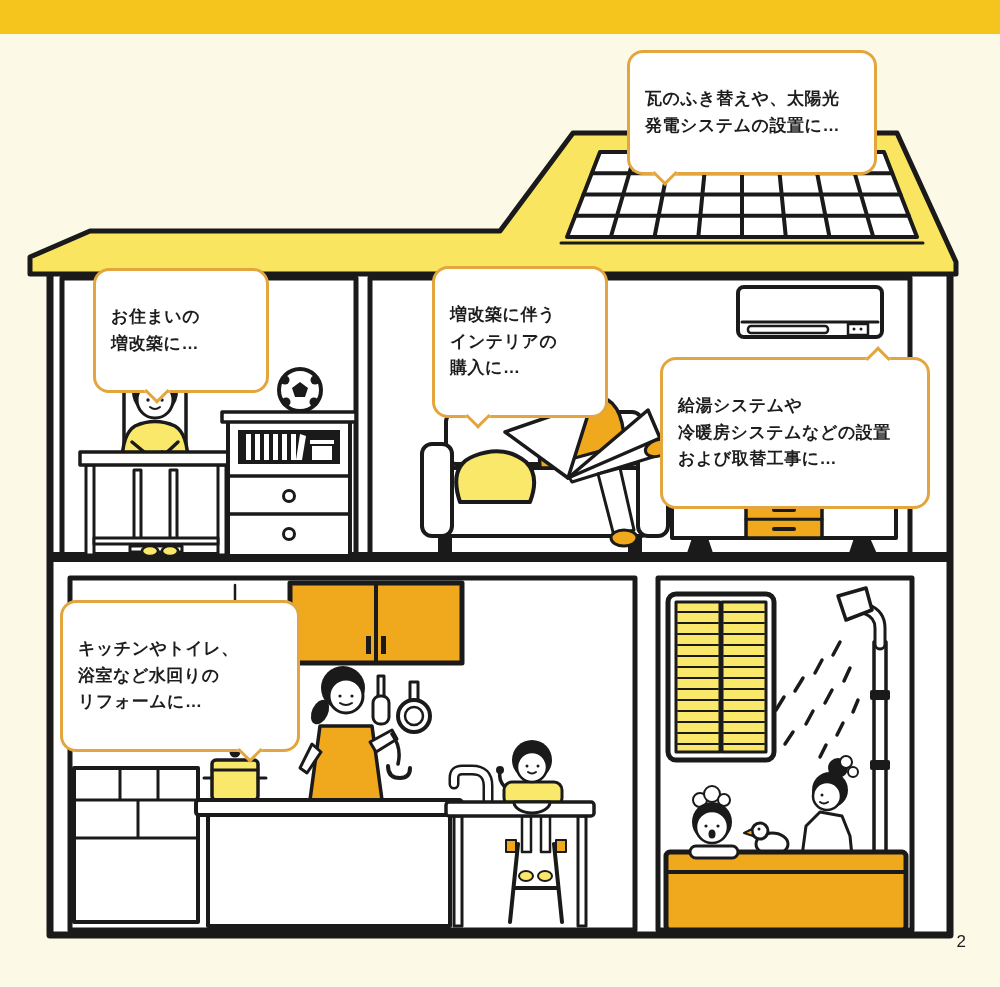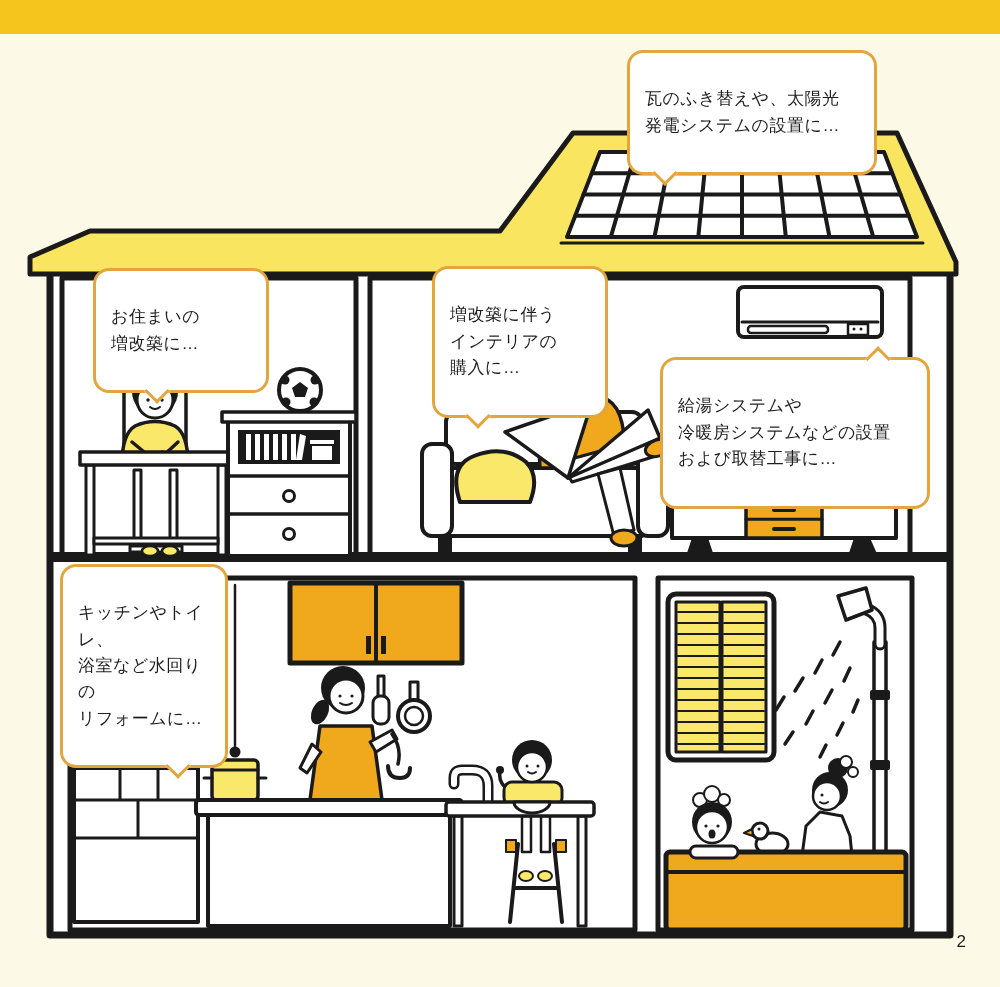--- a/index.html
+++ b/index.html
@@ -6,30 +6,30 @@
   body{font-family:"Liberation Sans","DejaVu Sans",sans-serif;}
   #page{position:relative;width:1000px;height:987px;background:var(--bg);overflow:hidden;}
   #banner{position:absolute;left:0;top:0;width:100%;height:34px;background:var(--banner);}
   #house-svg{position:absolute;left:0;top:0;z-index:1;}
   .k{stroke:var(--ink);stroke-linejoin:round;stroke-linecap:round;}
   .w{stroke:#ffffff;stroke-linejoin:round;stroke-linecap:round;}
   .fw{fill:#ffffff;} .fn{fill:none;} .fk{fill:var(--ink);}
   .fy{fill:var(--yellow);} .fo{fill:var(--orange);} .fr{fill:var(--roof);}
   .bubble{position:absolute;z-index:5;background:#fff;border:3px solid var(--bubble);
           border-radius:16px;padding:7px 15px;box-sizing:border-box;
-          font-weight:400;font-size:17px;line-height:1.55;letter-spacing:.5px;
+          font-weight:700;font-size:17px;line-height:1.55;letter-spacing:.5px;
           color:var(--text);white-space:pre-line;}
   .tail{position:absolute;width:15px;height:15px;background:#fff;transform:rotate(45deg);}
   .tail.down{bottom:-10px;border-right:3px solid var(--bubble);border-bottom:3px solid var(--bubble);}
   .tail.up{top:-10px;border-left:3px solid var(--bubble);border-top:3px solid var(--bubble);}
   #b-solar{left:627px;top:50px;width:250px;}
   #b-remodel{left:93px;top:268px;width:176px;}
   #b-interior{left:432px;top:266px;width:176px;}
   #b-hvac{left:660px;top:357px;width:270px;}
-  #b-water{left:60px;top:564px;width:168px;}
+  #b-water{left:60px;top:600px;width:240px;}
   #page-number{position:absolute;right:34px;top:932px;z-index:5;font-size:17px;color:var(--text);}
 </style>
 </head>
 <body>
 
 <div id="page">
   <div id="banner"></div>
 
   <svg id="house-svg" width="1000" height="987" viewBox="0 0 1000 987">
 

